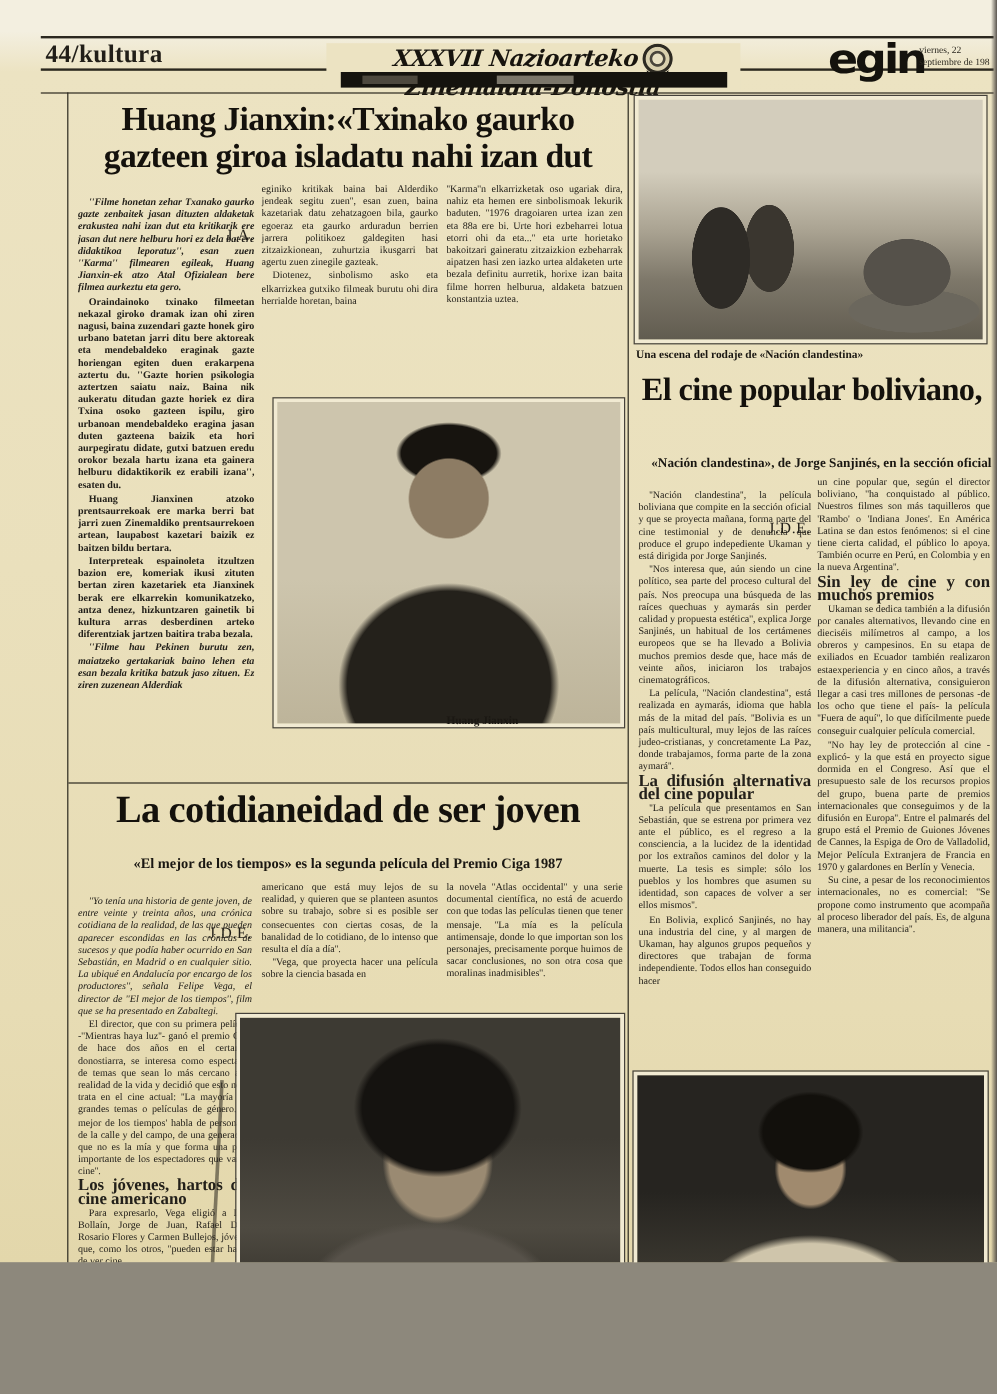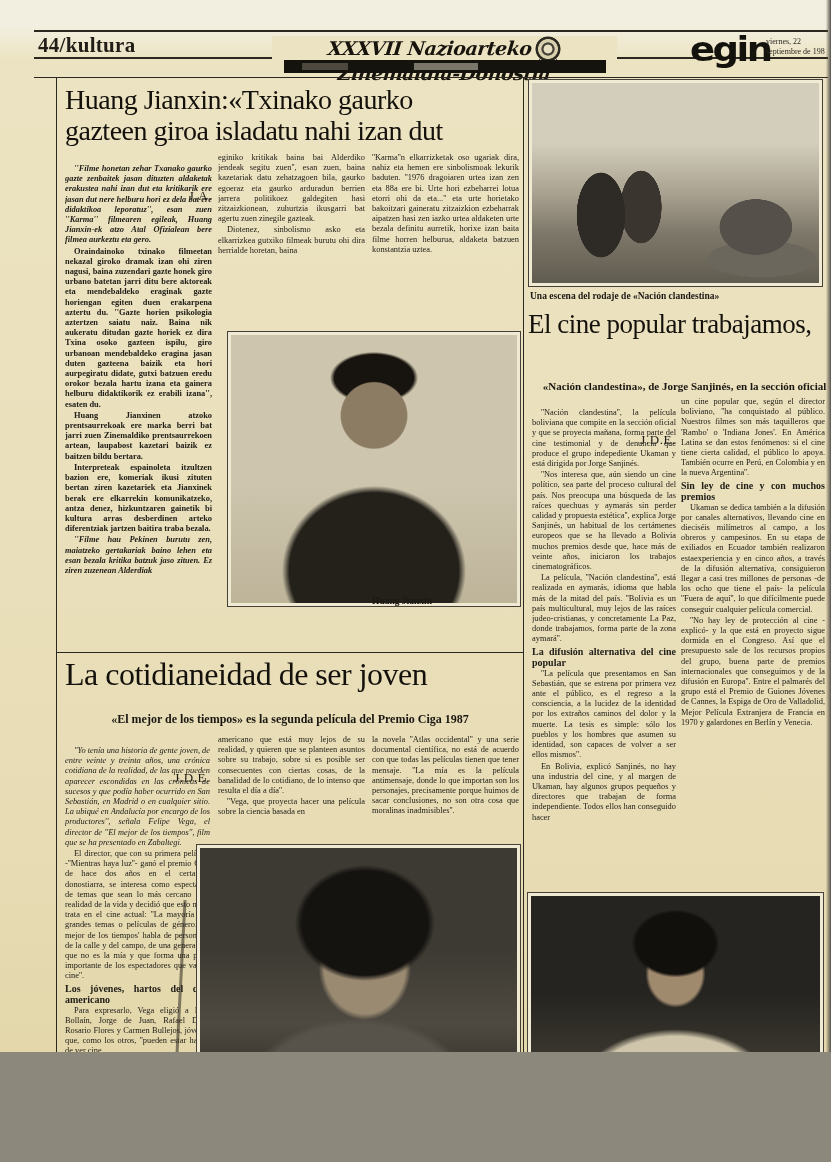--- a/index.html
+++ b/index.html
@@ -27,28 +27,28 @@
   .brand{position:absolute;left:690px;top:28px;font-family:"DejaVu Sans",sans-serif;font-weight:bold;
         font-size:37px;letter-spacing:-2.5px;transform:scaleY(.92);color:#14120d;}
   .dateline{position:absolute;left:766px;top:37px;font-size:8px;line-height:9.5px;color:#2c2920;}
   .dateline span{display:block;}
   
   .v-left{left:56px;top:77px;width:1px;height:1061px;}
   .v-mid{left:523px;top:77px;width:1px;height:1061px;}
   .h-bottom{left:34px;top:1137px;width:794px;height:2px;}
   .h-div-left{left:57px;top:652px;width:466px;height:1px;}
   
-  .headline{position:absolute;text-align:left;font-weight:normal;color:#14110c;letter-spacing:-.5px;}
+  .headline{position:absolute;text-align:center;font-weight:bold;color:#14110c;letter-spacing:-.5px;}
   .subtitle{position:absolute;text-align:center;font-weight:bold;color:#1a1712;}
   .byline{position:absolute;text-align:right;font-size:13px;letter-spacing:.6px;margin-top:35px;}
   .body-col{position:absolute;font-size:8.4px;line-height:10.2px;text-align:justify;overflow:hidden;color:#23201a;}
   .body-col p{margin:0 0 1px 0;text-indent:9px;}
   .body-col p.cont{text-indent:0;}
   .body-col p.em{font-style:italic;}
-  .subhead{font-weight:bold;font-size:10px;line-height:11px;margin:3px 0 2px;text-indent:0 !important;}
+  .subhead{font-weight:bold;font-size:14px;line-height:11px;margin:3px 0 2px;text-indent:0 !important;}
   .photo{position:absolute;border:3px solid #f1ead2;outline:1px solid #45413a;box-sizing:border-box;}
   .caption{position:absolute;font-weight:bold;font-size:9.5px;line-height:11px;color:#1b1813;}
   .credit{font-weight:normal;font-size:10px;letter-spacing:.5px;color:#3a362e;}
   
   .photo-nacion{left:529px;top:80px;width:293px;height:206px;
      background:
        radial-gradient(ellipse 40px 70px at 24% 66%,#2e2b26 0 60%,transparent 61%),
        radial-gradient(ellipse 34px 60px at 38% 62%,#3a362f 0 60%,transparent 61%),
        radial-gradient(ellipse 60px 46px at 78% 72%,#55514a 0 60%,transparent 61%),
        radial-gradient(ellipse 90px 30px at 80% 88%,#6b675d 0 60%,transparent 61%),
@@ -178,37 +178,38 @@
     <div class="caption v-caption">
       <span>Felipe Vega ganó el premio Ciga de hace dos años en el certamen donostiarra.</span>
       <span class="credit">GALLEGO</span>
     </div>
   </section>
 
   <section>
     <div class="photo photo-nacion"></div>
     <div class="caption b-topcaption">Una escena del rodaje de «Nación clandestina»</div>
     <div class="headline b-headline">
-      <div>El cine popular trabajamos,</div>
+      <div>El cine popular boliviano,</div>
     </div>
     <div class="subtitle b-subtitle">«Nación clandestina», de Jorge Sanjinés, en la sección oficial</div>
     <div class="byline b-byline">J.D.E.</div>
     <div class="body-col b-col1">
       <p>''Nación clandestina'', la película boliviana que compite en la sección oficial y que se proyecta mañana, forma parte del cine testimonial y de denuncia que produce el grupo indepediente Ukaman y está dirigida por Jorge Sanjinés.</p>
       <p>''Nos interesa que, aún siendo un cine político, sea parte del proceso cultural del país. Nos preocupa una búsqueda de las raíces quechuas y aymarás sin perder calidad y propuesta estética'', explica Jorge Sanjinés, un habitual de los certámenes europeos que se ha llevado a Bolivia muchos premios desde que, hace más de veinte años, iniciaron los trabajos cinematográficos.</p>
       <p>La película, ''Nación clandestina'', está realizada en aymarás, idioma que habla más de la mitad del país. ''Bolivia es un país multicultural, muy lejos de las raíces judeo-cristianas, y concretamente La Paz, donde trabajamos, forma parte de la zona aymará''.</p>
       <p class="subhead">La difusión alternativa del cine popular</p>
       <p>''La película que presentamos en San Sebastián, que se estrena por primera vez ante el público, es el regreso a la consciencia, a la lucidez de la identidad por los extraños caminos del dolor y la muerte. La tesis es simple: sólo los pueblos y los hombres que asumen su identidad, son capaces de volver a ser ellos mismos''.</p>
       <p>En Bolivia, explicó Sanjinés, no hay una industria del cine, y al margen de Ukaman, hay algunos grupos pequeños y directores que trabajan de forma independiente. Todos ellos han conseguido hacer</p>
     </div>
     <div class="body-col b-col2">
       <p class="cont">un cine popular que, según el director boliviano, ''ha conquistado al público. Nuestros filmes son más taquilleros que 'Rambo' o 'Indiana Jones'. En América Latina se dan estos fenómenos: si el cine tiene cierta calidad, el público lo apoya. También ocurre en Perú, en Colombia y en la nueva Argentina''.</p>
       <p class="subhead">Sin ley de cine y con muchos premios</p>
       <p>Ukaman se dedica también a la difusión por canales alternativos, llevando cine en dieciséis milímetros al campo, a los obreros y campesinos. En su etapa de exiliados en Ecuador también realizaron estaexperiencia y en cinco años, a través de la difusión alternativa, consiguieron llegar a casi tres millones de personas -de los ocho que tiene el país- la película ''Fuera de aquí'', lo que difícilmente puede conseguir cualquier película comercial.</p>
       <p>''No hay ley de protección al cine -explicó- y la que está en proyecto sigue dormida en el Congreso. Así que el presupuesto sale de los recursos propios del grupo, buena parte de premios internacionales que conseguimos y de la difusión en Europa''. Entre el palmarés del grupo está el Premio de Guiones Jóvenes de Cannes, la Espiga de Oro de Valladolid, Mejor Película Extranjera de Francia en 1970 y galardones en Berlín y Venecia.</p>
+      <p>Su cine, a pesar de los reconocimientos internacionales, no es comercial: ''Se propone como instrumento que acompaña al proceso liberador del país. Es, de alguna manera, una militancia''.</p>
     </div>
     <div class="photo photo-sanjines"></div>
     <div class="caption b-caption">
       <span>Jorge Sanjinés, director boliviano del grupo Ukaman.</span>
       <span class="credit">GALLEGO</span>
     </div>
   </section>
 
   <div class="ink-streak"></div>
   <div class="ink-blot"></div>

